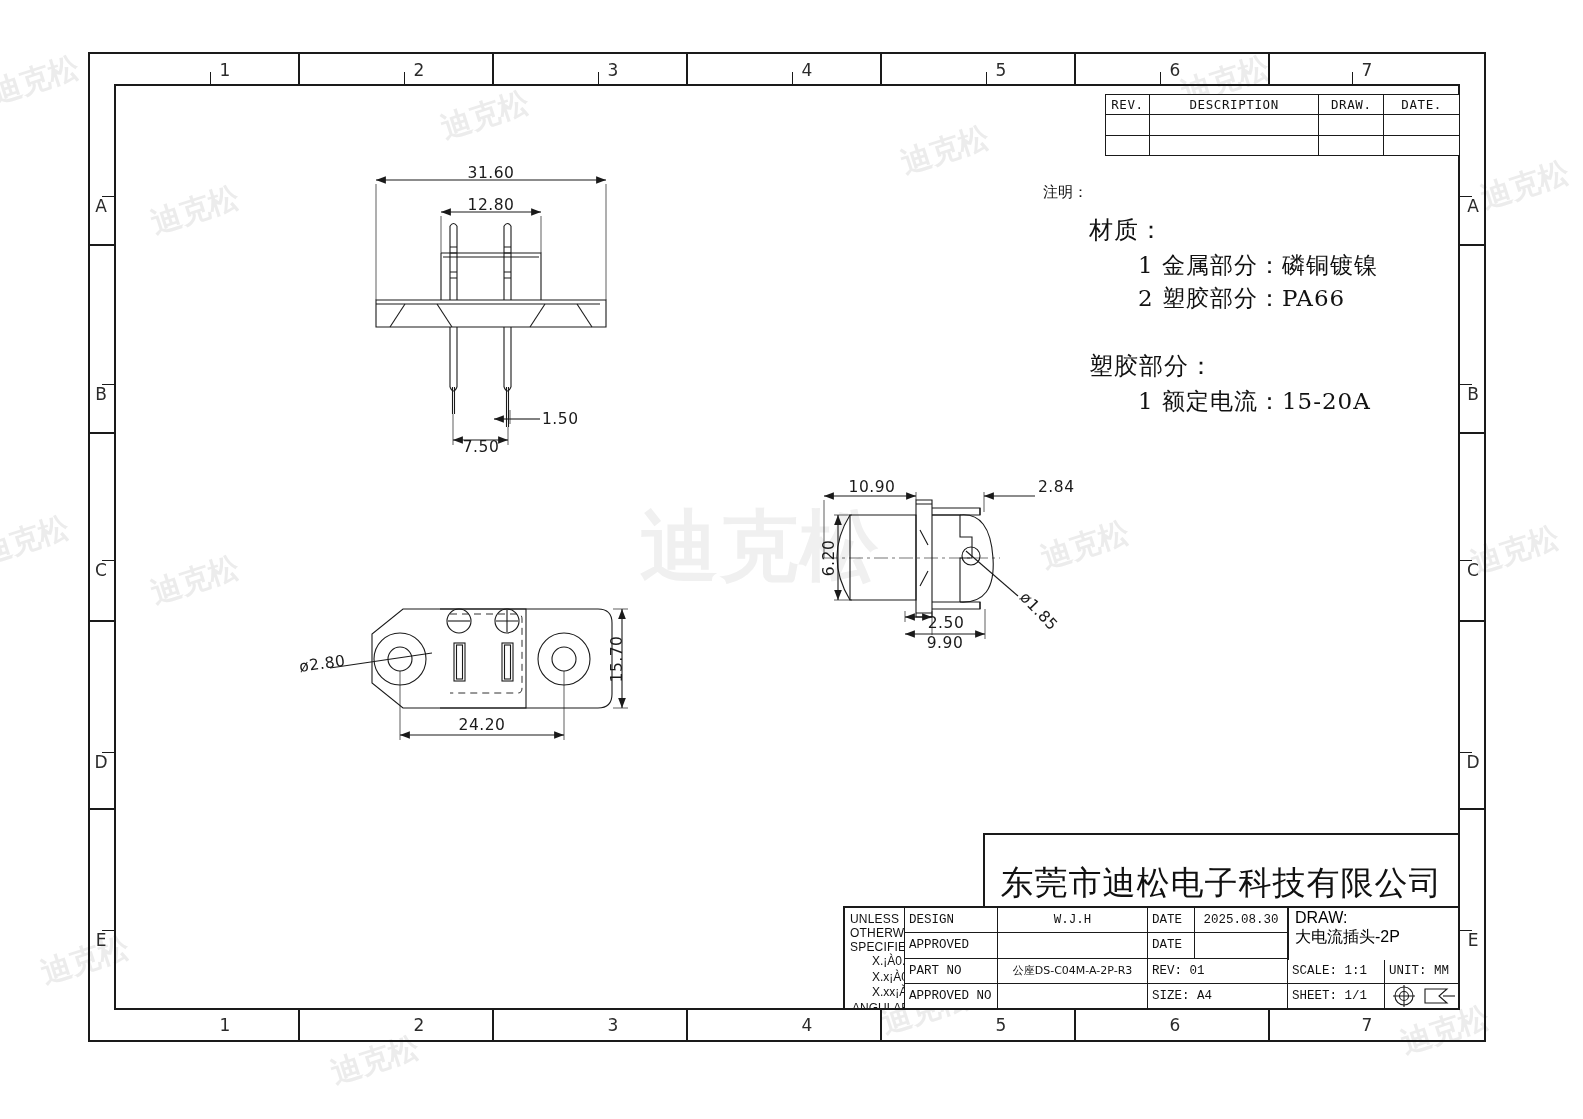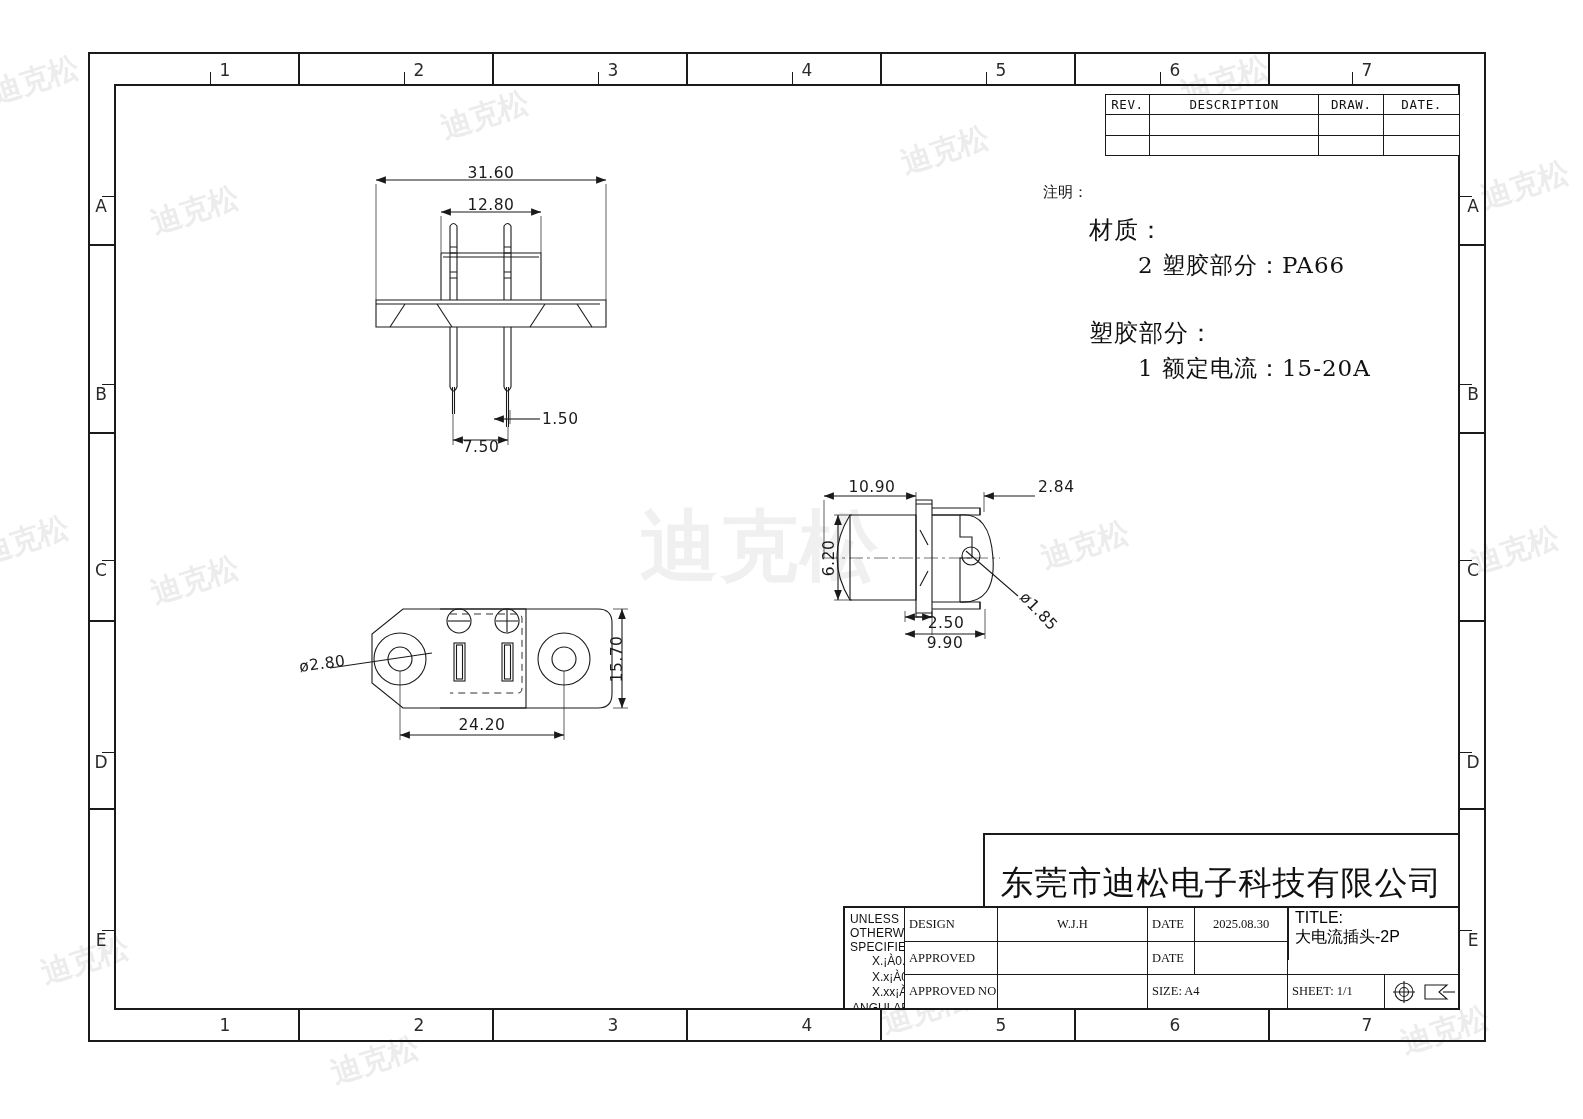--- a/index.html
+++ b/index.html
@@ -158,21 +158,21 @@
   }
   .tb-mid { flex: 1; display: flex; flex-direction: column; }
   .tb-r {
     display: flex;
     flex: 1;
     border-bottom: 1.5px solid #1a1a1a;
   }
   .tb-r:last-child { border-bottom: none; }
   .tb-cell {
     border-right: 1.5px solid #1a1a1a;
-    font-family: Liberation Serif, serif;
+    font-family: Liberation Mono, monospace;
     font-size: 12.5px;
     color: #111;
     display: flex; align-items: center;
     padding-left: 4px;
     overflow: hidden;
     white-space: nowrap;
   }
   .tb-cell.ctr { justify-content: center; padding-left: 0; }
   .tb-cell.last { border-right: none; }
   .c-label { width: 93px; }
@@ -309,20 +309,21 @@
       <td></td>
       <td></td>
       <td></td>
     </tr>
   </tbody>
     </table>
 
   <div class="notes">
     <div class="notes-head">注明：</div>
     <div class="notes-sub">材质：</div>
+    <div class="notes-item">1  金属部分：磷铜镀镍</div>
     <div class="notes-item">2  塑胶部分：PA66</div>
     <div class="notes-gap"></div>
     <div class="notes-sub">塑胶部分：</div>
     <div class="notes-item">1  额定电流：15-20A</div>
   </div>
 
   <svg class="draw-svg" width="1583" height="1119">
     <defs>
       <marker id="ah" markerWidth="9" markerHeight="7" refX="9" refY="3.5" orient="auto">
         <polygon points="0 0, 9 3.5, 0 7" fill="#1a1a1a"></polygon>
@@ -504,20 +505,27 @@
       </div>
 
       <div class="tb-r">
         <div class="tb-cell c-label">APPROVED</div>
         <div class="tb-cell c-value ctr"></div>
         <div class="tb-cell c-datelbl">DATE</div>
         <div class="tb-cell c-dateval ctr"></div>
         <div class="tb-cell c-right last" style="border-right:none;padding:0;"></div>
       </div>
 
+      <div class="tb-r">
+        <div class="tb-cell c-label">PART NO</div>
+        <div class="tb-cell c-value ctr" style="font-family:'DejaVu Sans',sans-serif;font-size:11px;">公座DS-C04M-A-2P-R3</div>
+        <div class="tb-cell" style="width:140px;">REV:  01</div>
+        <div class="tb-cell c-scale">SCALE: 1:1</div>
+        <div class="tb-cell c-unit last">UNIT: MM</div>
+      </div>
 
       <div class="tb-r">
         <div class="tb-cell c-label">APPROVED  NO</div>
         <div class="tb-cell c-value ctr"></div>
         <div class="tb-cell" style="width:140px;">SIZE: A4</div>
         <div class="tb-cell c-scale">SHEET: 1/1</div>
         <div class="tb-cell c-unit last proj-sym">
           <svg width="66" height="22" viewBox="0 0 66 22">
             <g stroke="#1a1a1a" fill="none" stroke-width="1.1">
               <circle cx="13" cy="11" r="9"></circle>
@@ -525,18 +533,18 @@
               <path d="M13,0 L13,22 M2,11 L24,11"></path>
               <path d="M34,4 L56,4 L48,11 L56,18 L34,18 Z"></path>
               <path d="M52,11 L64,11"></path>
             </g>
           </svg>
         </div>
       </div>
     </div>
 
     <div style="position:absolute; right:0; top:0; width:170px; height:52px; border-left:1.5px solid #1a1a1a; background:#fff; padding:1px 0 0 6px;">
-      <div class="tt">TITLE:</div>
+      <div class="tt">DRAW:</div>
       <div class="tv">大电流插头-2P</div>
     </div>
   </div>
 
 </div>
 
 </body></html>

